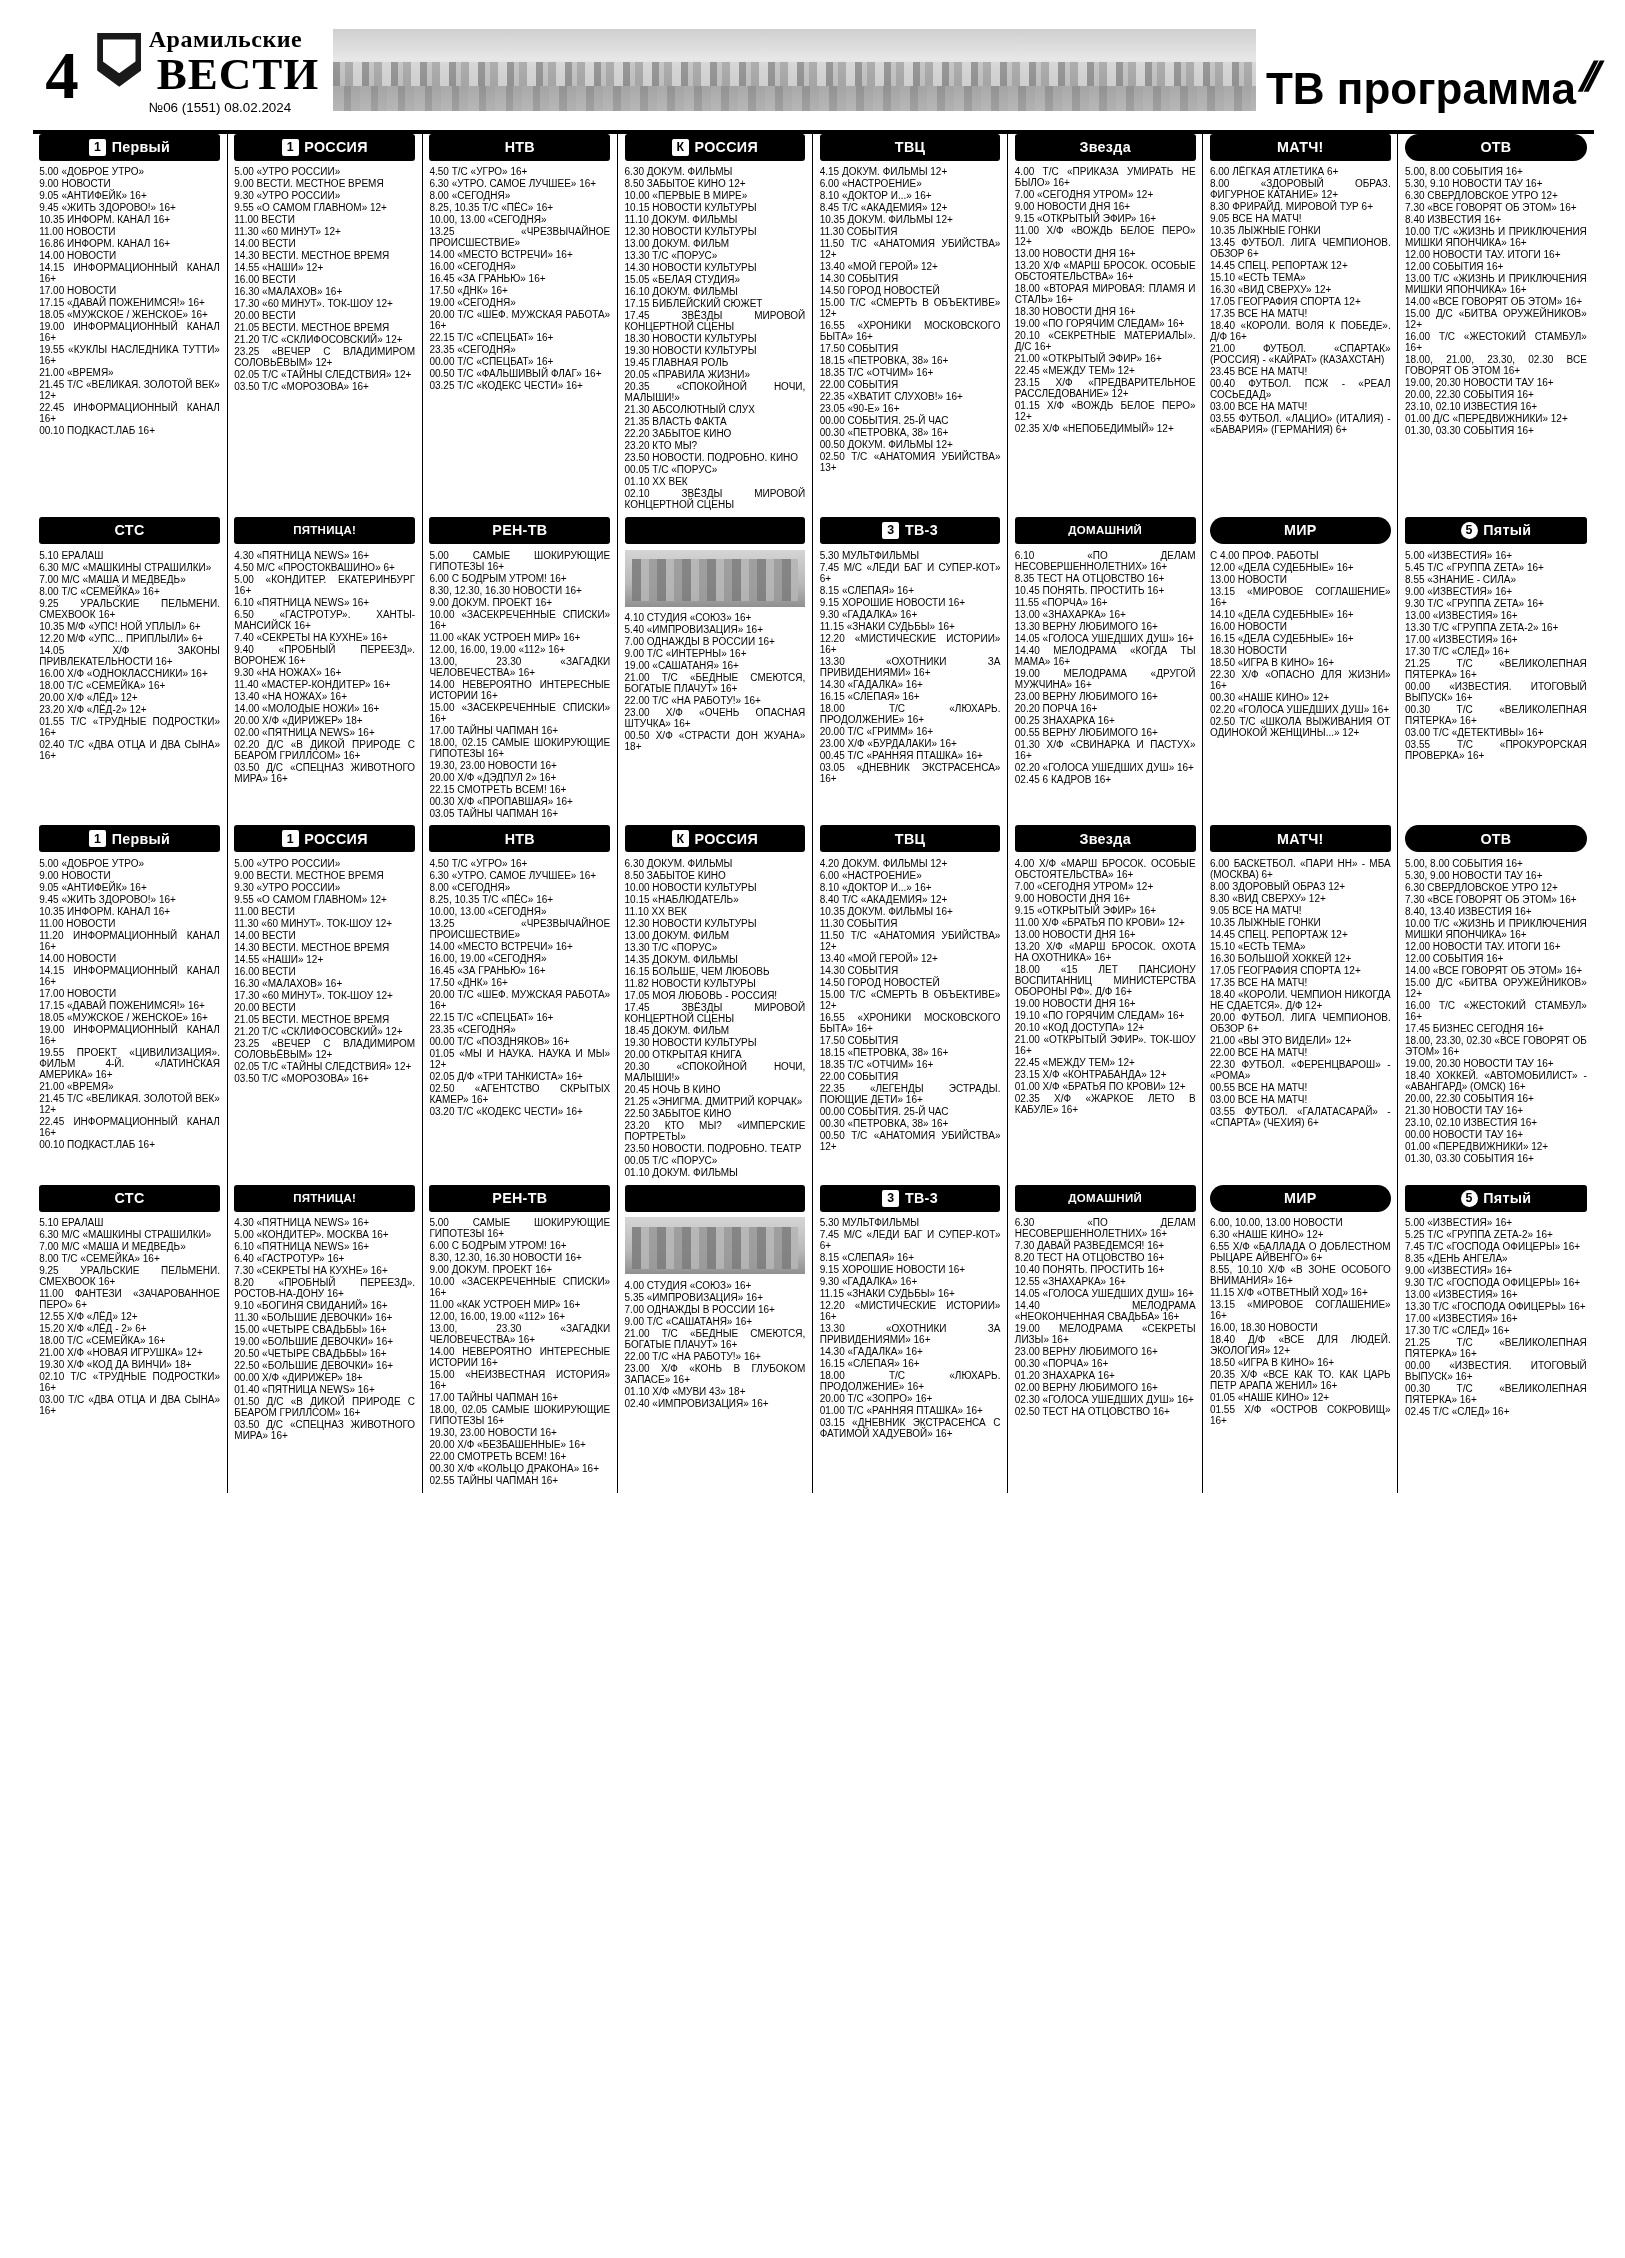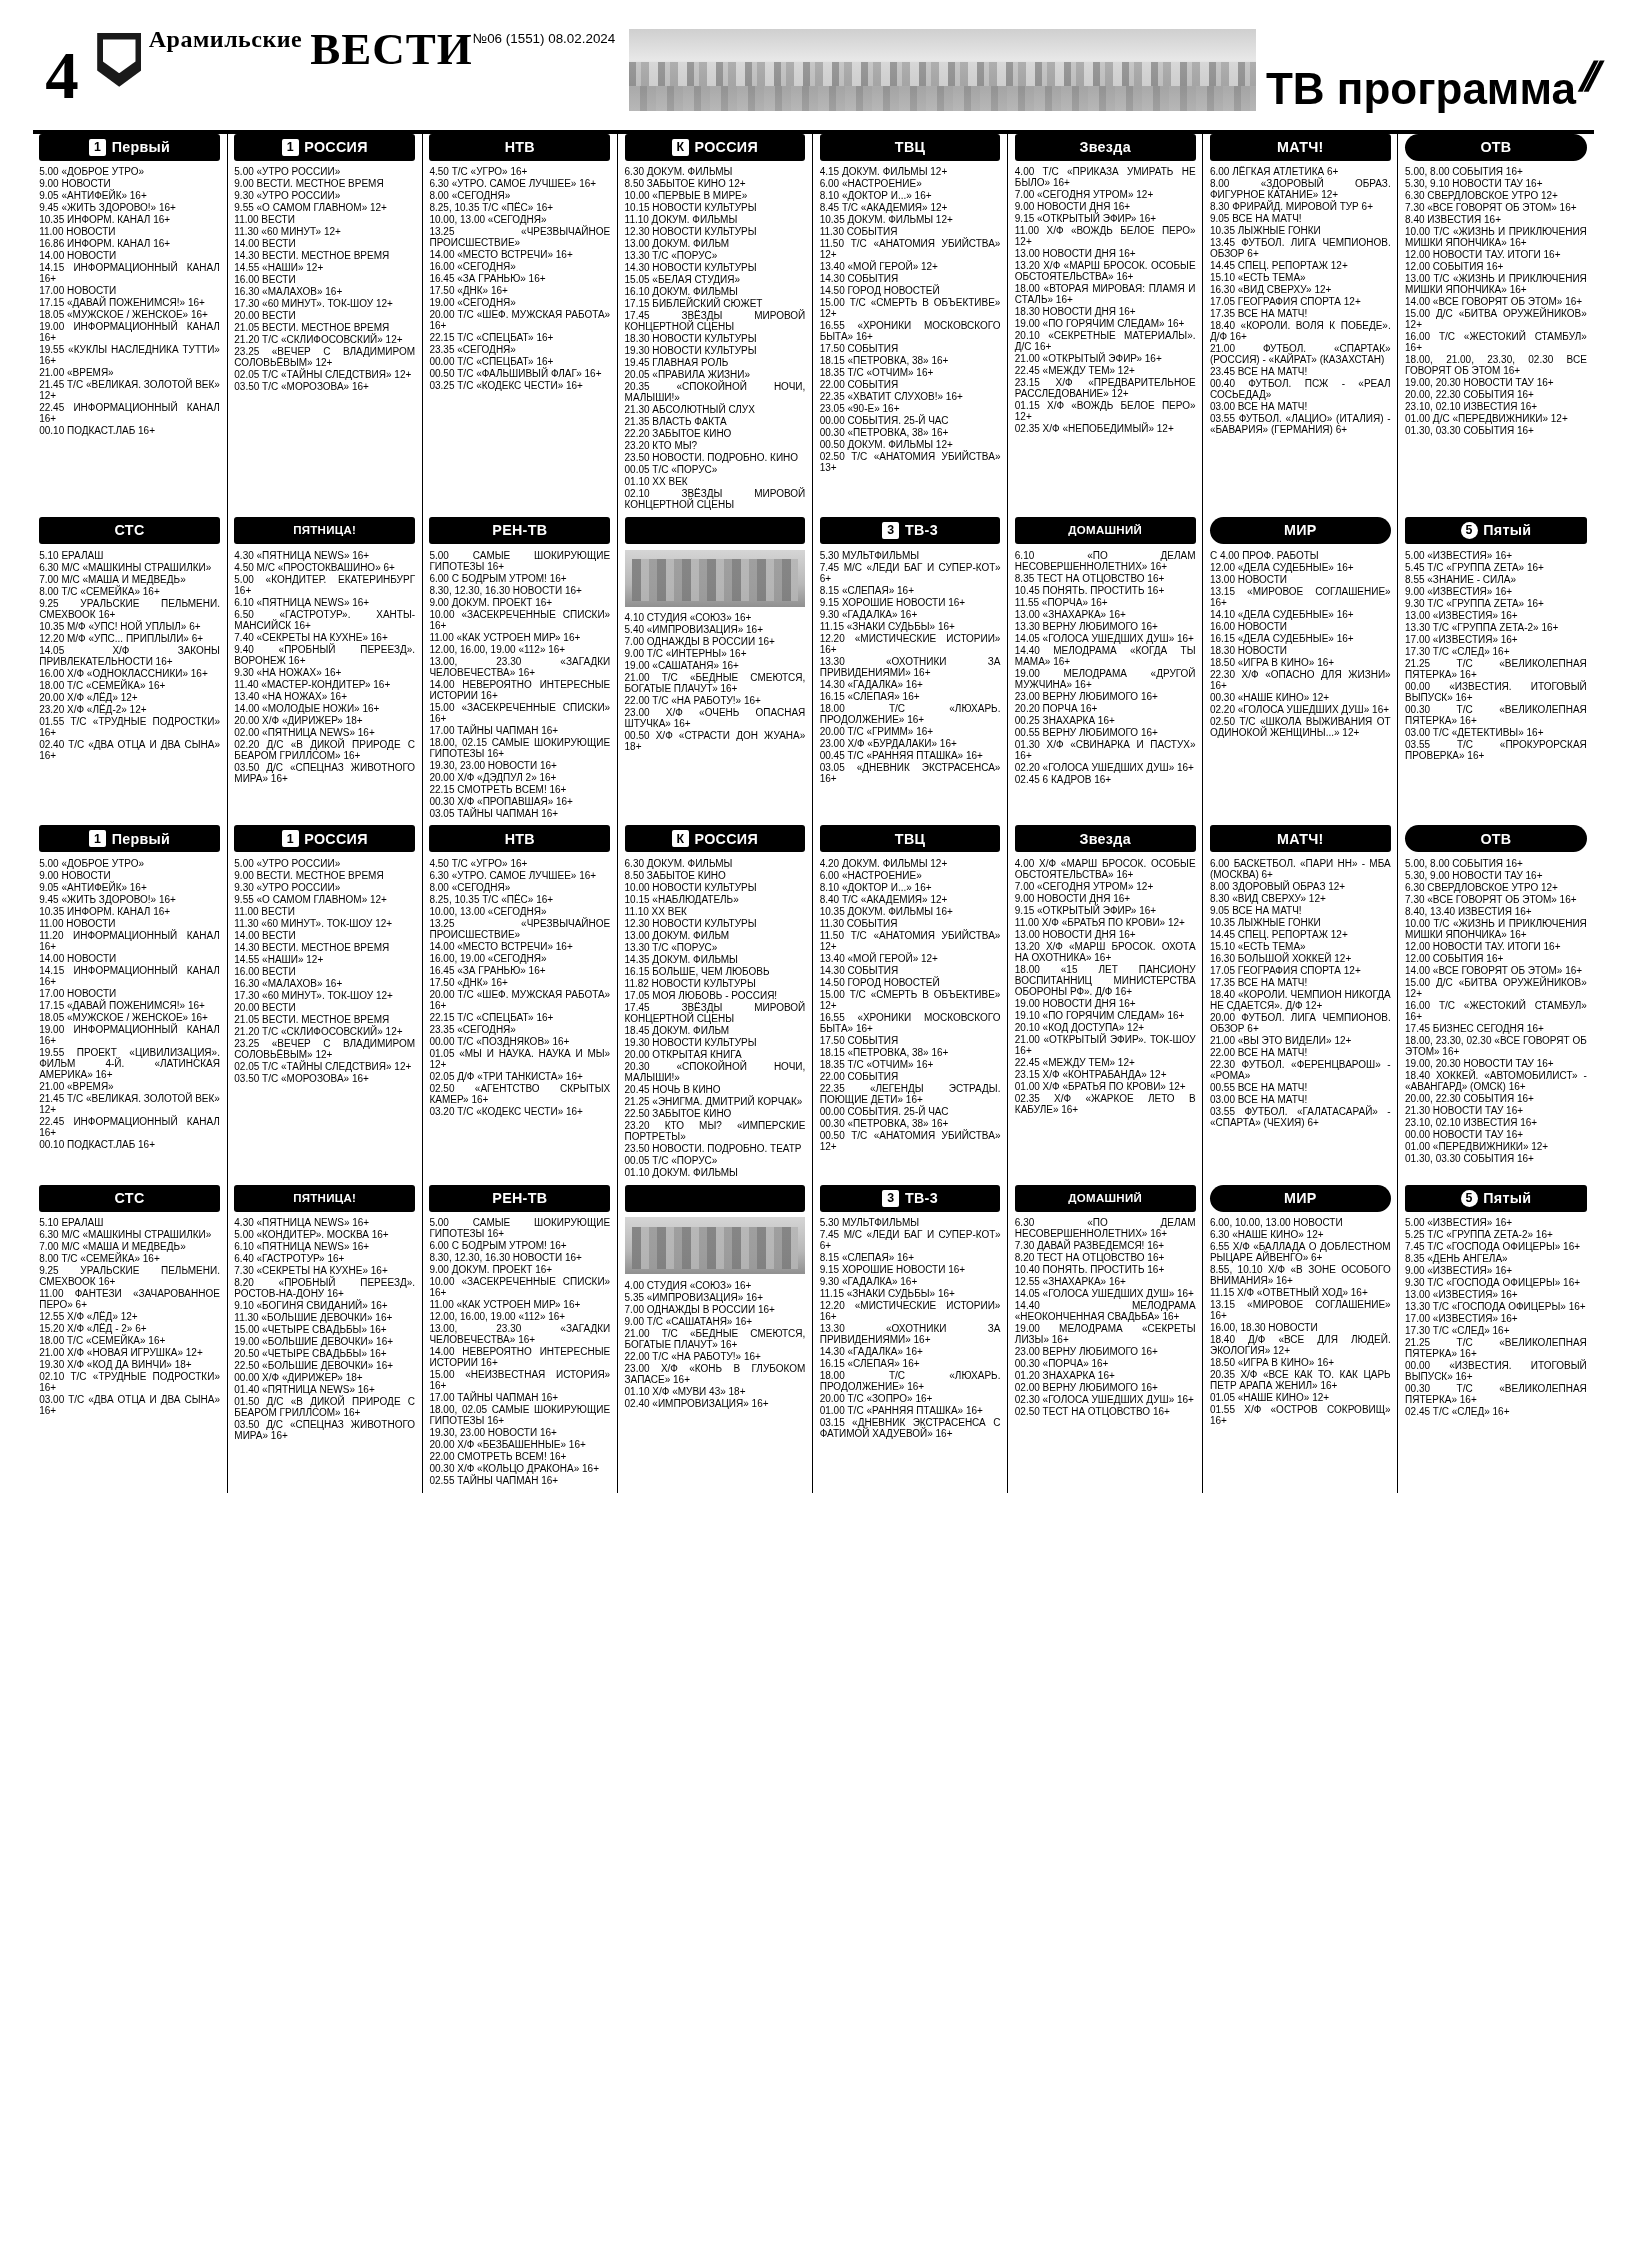--- a/index.html
+++ b/index.html
@@ -26,21 +26,21 @@
     clip-path: polygon(0% 0%, 100% 0%, 100% 70%, 50% 100%, 0% 70%);
     position:relative;
   }
   .crest:after {
     content:""; position:absolute; left:5.7px; top:6.7px; right:5.7px; bottom:13.4px;
     background:#fff;
     clip-path: polygon(0% 0%, 100% 0%, 100% 65%, 50% 100%, 0% 65%);
   }
   .crest-inner { position:absolute; left:10.5px; top:11.5px; width:23px; height:25px; background:#2b2b2b;
     clip-path: polygon(0% 0%, 100% 0%, 100% 60%, 50% 100%, 0% 60%); }
-  .title-words { display:flex; flex-direction:row; }
+  .title-words { display:flex; flex-direction:column; }
   .title-small { font-size: 24px; font-weight:bold; letter-spacing:0.5px; line-height:25px; font-family:"Liberation Serif", serif;}
   .title-big { font-size: 45px; font-weight:bold; line-height:44px; letter-spacing:1px; font-family:Liberation Serif, serif;margin-left:8px;}
   .issue { font-size:13.4px; margin-top:4px; white-space:nowrap; }
   .photo-strip {
     flex: 1; margin: 1.9px 9.6px 5.7px 13.4px; height: 82px;
     background:
       linear-gradient(180deg,#cfcfcf 0%, #e8e8e8 38%, #bdbdbd 55%, #9d9d9d 72%, #c9c9c9 100%);
     position:relative; overflow:hidden; border:0;
   }
   .photo-strip:before {

